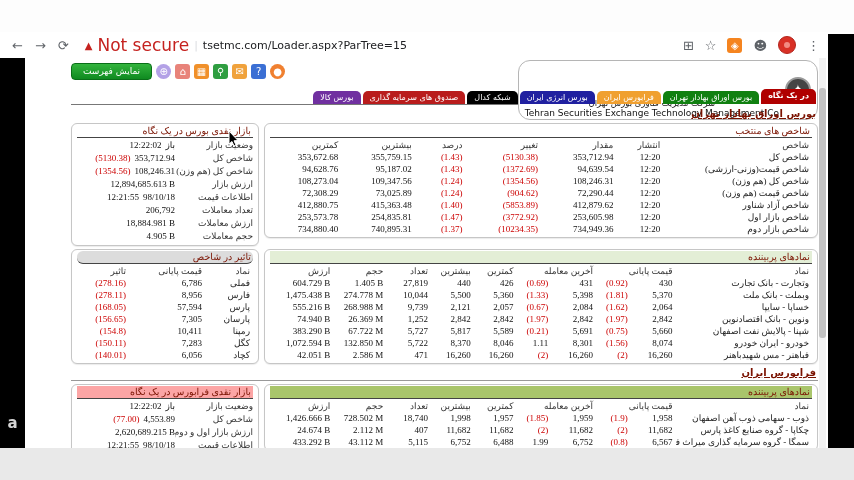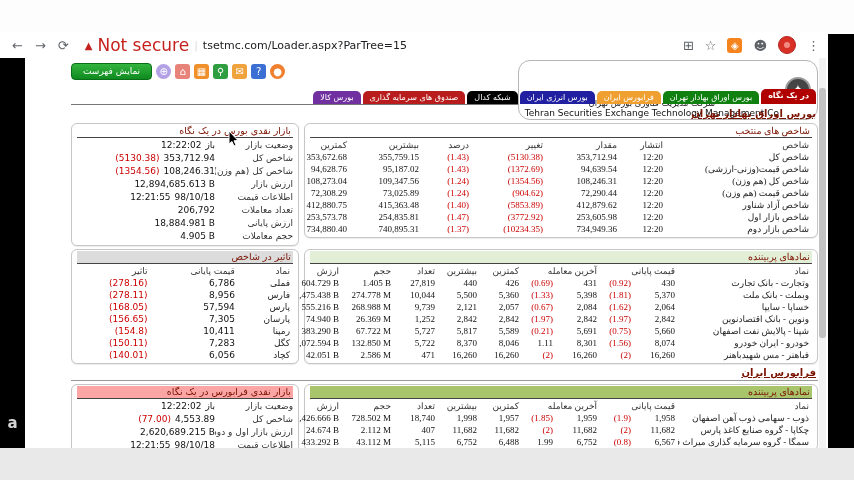--- a/index.html
+++ b/index.html
@@ -52,21 +52,21 @@
   .tool.circle{border-radius:50%;}
   .tabs-row{margin-top:1px;border-bottom:1px solid #777;display:flex;direction:rtl;
             align-items:flex-end;gap:2px;padding:0 2px;height:17px;}
   .tab{color:#fff;font-size:8px;padding:2px 7px 1px;border-radius:5px 5px 0 0;line-height:10px;
        cursor:pointer;white-space:nowrap;}
   .tab.active{padding-bottom:3px;font-weight:bold;}
   .page-title{color:#7a1200;font-size:10px;font-weight:bold;text-decoration:underline;
               padding:3px 2px 1px;}
   .page-title.lined{border-bottom:1px solid #999;padding-bottom:2px;}
   .row2{display:flex;direction:rtl;gap:5px;align-items:flex-start;margin-top:3px;}
-  .col-side{width:228px;flex:none;}
+  .col-side{width:188px;flex:none;font-family:Liberation Serif, serif;}
   .col-main{flex:1;min-width:0;font-family:Liberation Serif, serif;}
   .panel{background:#fff;border:1px solid #c6c6c6;border-radius:6px;padding:1px 5px 2px;
          box-shadow:0 1px 1px rgba(0,0,0,.08);}
   .sec-title{color:#7a1200;font-size:9.5px;border-bottom:1px solid #444;padding:0 2px 1px;
              margin-bottom:1px;white-space:nowrap;overflow:hidden;}
   table.grid{width:100%;border-collapse:collapse;table-layout:fixed;direction:rtl;font-size:9px;}
   .grid td{padding:0 3px;height:12px;line-height:12px;text-align:right;white-space:nowrap;
            overflow:hidden;direction:ltr;}
   .grid tr.hdr td{color:#333;}
   .grid td.neg{color:#c00;}
@@ -267,21 +267,21 @@
                 <span>12:21:55</span>
               </span>
             </div>
             <div class="kv">
               <span class="kv-l">تعداد معاملات</span>
               <span class="kv-v">
                 <span>206,792</span>
               </span>
             </div>
             <div class="kv">
-              <span class="kv-l">ارزش پایانی</span>
+              <span class="kv-l">ارزش معاملات</span>
               <span class="kv-v">
                 <span>18,884.981 B</span>
               </span>
             </div>
             <div class="kv">
               <span class="kv-l">حجم معاملات</span>
               <span class="kv-v">
                 <span>4.905 B</span>
               </span>
             </div>
@@ -400,21 +400,21 @@
                   <td>471</td>
                   <td>2.586 M</td>
                   <td>42.051 B</td>
                 </tr>
               </tbody>
             </table>
           </div>
       </div>
       <div class="col-side">
         <div class="panel">
-          <div class="sec-title" style="background: rgb(220, 220, 220);">تاثیر در شاخص</div>
+          <div class="sec-title" style="background: rgb(220, 220, 220); border-radius: 6px;">تاثیر در شاخص</div>
         <table class="grid" dir="rtl">
               <colgroup>
                 <col style="width: 48px;">
                 <col style="width: 76px;">
                 <col style="width: 64px;">
               </colgroup>
               <tbody>
                 <tr class="hdr">
                   <td colspan="1">نماد</td>
                   <td colspan="1">قیمت پایانی</td>

